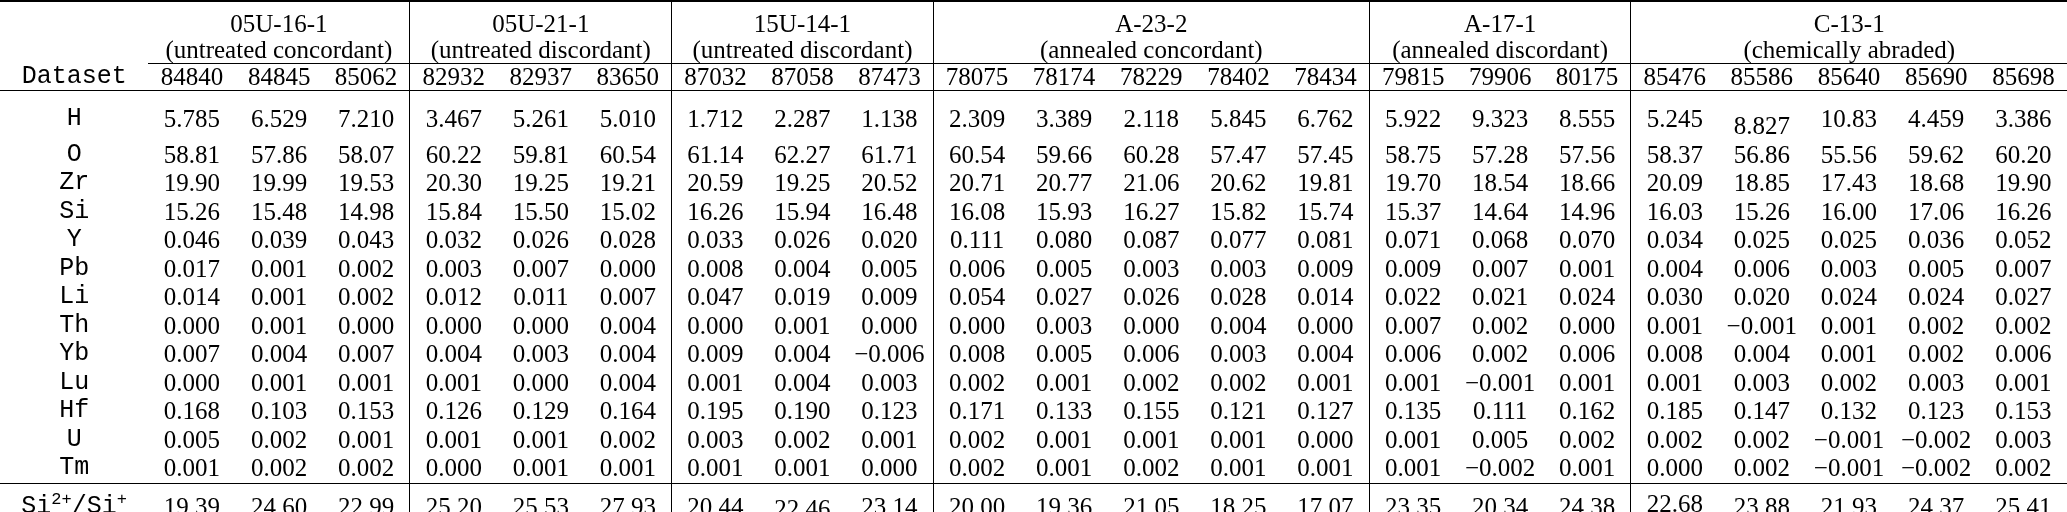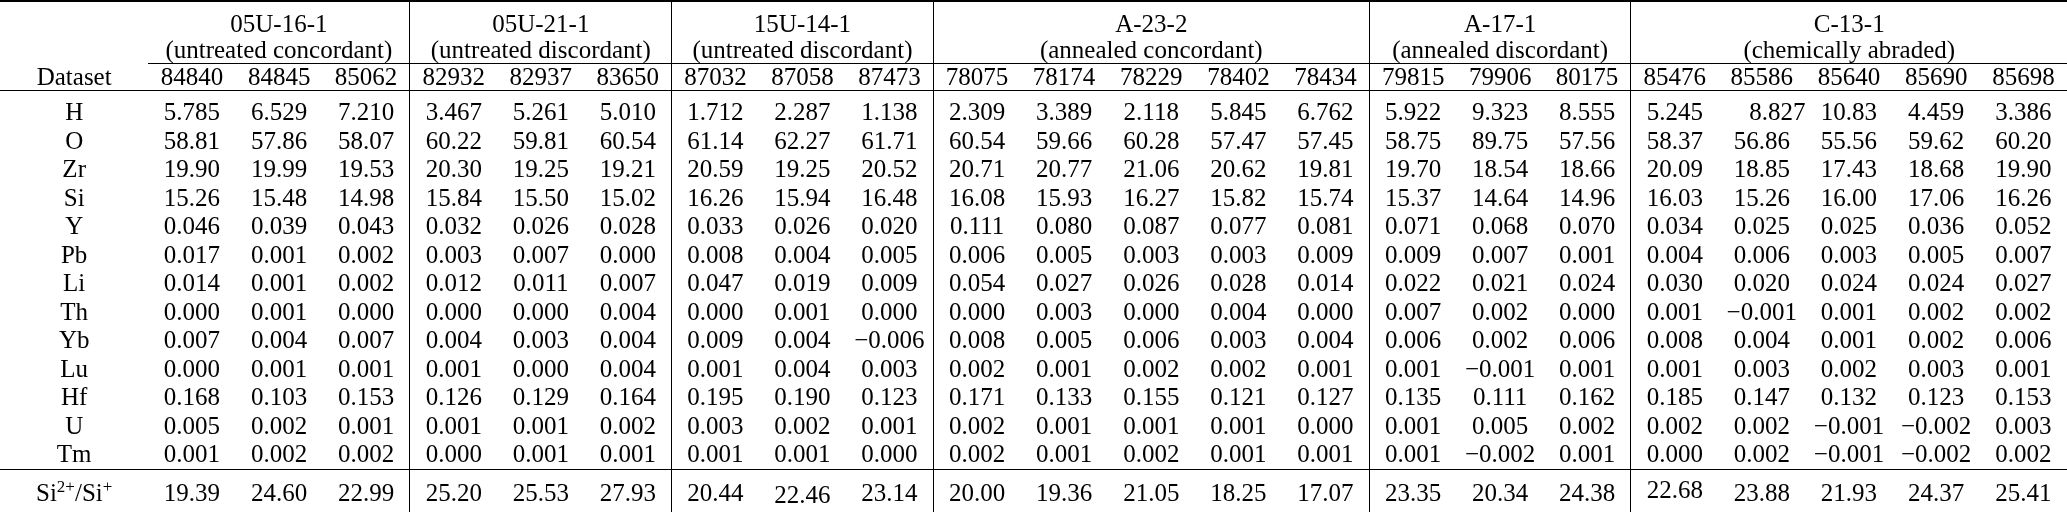--- a/index.html
+++ b/index.html
@@ -39,20 +39,21 @@
   .rule-under-group { border-bottom: 1.6px solid #000; }
   tr.rule-mid > td { border-top: 1.6px solid #000; }
   tr.rule-bottom > td { border-bottom: 2.5px solid #000; }
 
   
   .vsep { border-left: 1.4px solid #000; }
 
   td.label {
     text-align: left;
     padding-left: 12px;
+    font-family: Liberation Mono, monospace;
   }
   .grouptitle {
     font-size: 25px;
     line-height: 1.12;
   }
   .grouptitle .sub {
     display: block;
     font-size: 25px;
   }
   .headrow td {
@@ -126,21 +127,21 @@
           <td style="padding-top: 7px;">1.138</td>
           <td class="vsep" style="padding-top: 7px;">2.309</td>
           <td style="padding-top: 7px;">3.389</td>
           <td style="padding-top: 7px;">2.118</td>
           <td style="padding-top: 7px;">5.845</td>
           <td style="padding-top: 7px;">6.762</td>
           <td class="vsep" style="padding-top: 7px;">5.922</td>
           <td style="padding-top: 7px;">9.323</td>
           <td style="padding-top: 7px;">8.555</td>
           <td class="vsep" style="padding-top: 7px; font-family: Liberation Serif, serif;">5.245</td>
-          <td style="padding-top: 7px; text-align: right;">8.827</td>
+          <td style="padding-top: 21px;">8.827</td>
           <td style="padding-top: 7px;">10.83</td>
           <td style="padding-top: 7px;">4.459</td>
           <td style="padding-top: 7px;">3.386</td>
         </tr>
         <tr class="datarow">
           <td class="label">O</td>
           <td>58.81</td>
           <td>57.86</td>
           <td>58.07</td>
           <td class="vsep">60.22</td>
@@ -148,21 +149,21 @@
           <td>60.54</td>
           <td class="vsep">61.14</td>
           <td>62.27</td>
           <td>61.71</td>
           <td class="vsep">60.54</td>
           <td>59.66</td>
           <td>60.28</td>
           <td>57.47</td>
           <td>57.45</td>
           <td class="vsep">58.75</td>
-          <td>89.75</td>
+          <td>57.28</td>
           <td>57.56</td>
           <td class="vsep">58.37</td>
           <td>56.86</td>
           <td>55.56</td>
           <td>59.62</td>
           <td>60.20</td>
         </tr>
         <tr class="datarow">
           <td class="label">Zr</td>
           <td>19.90</td>

